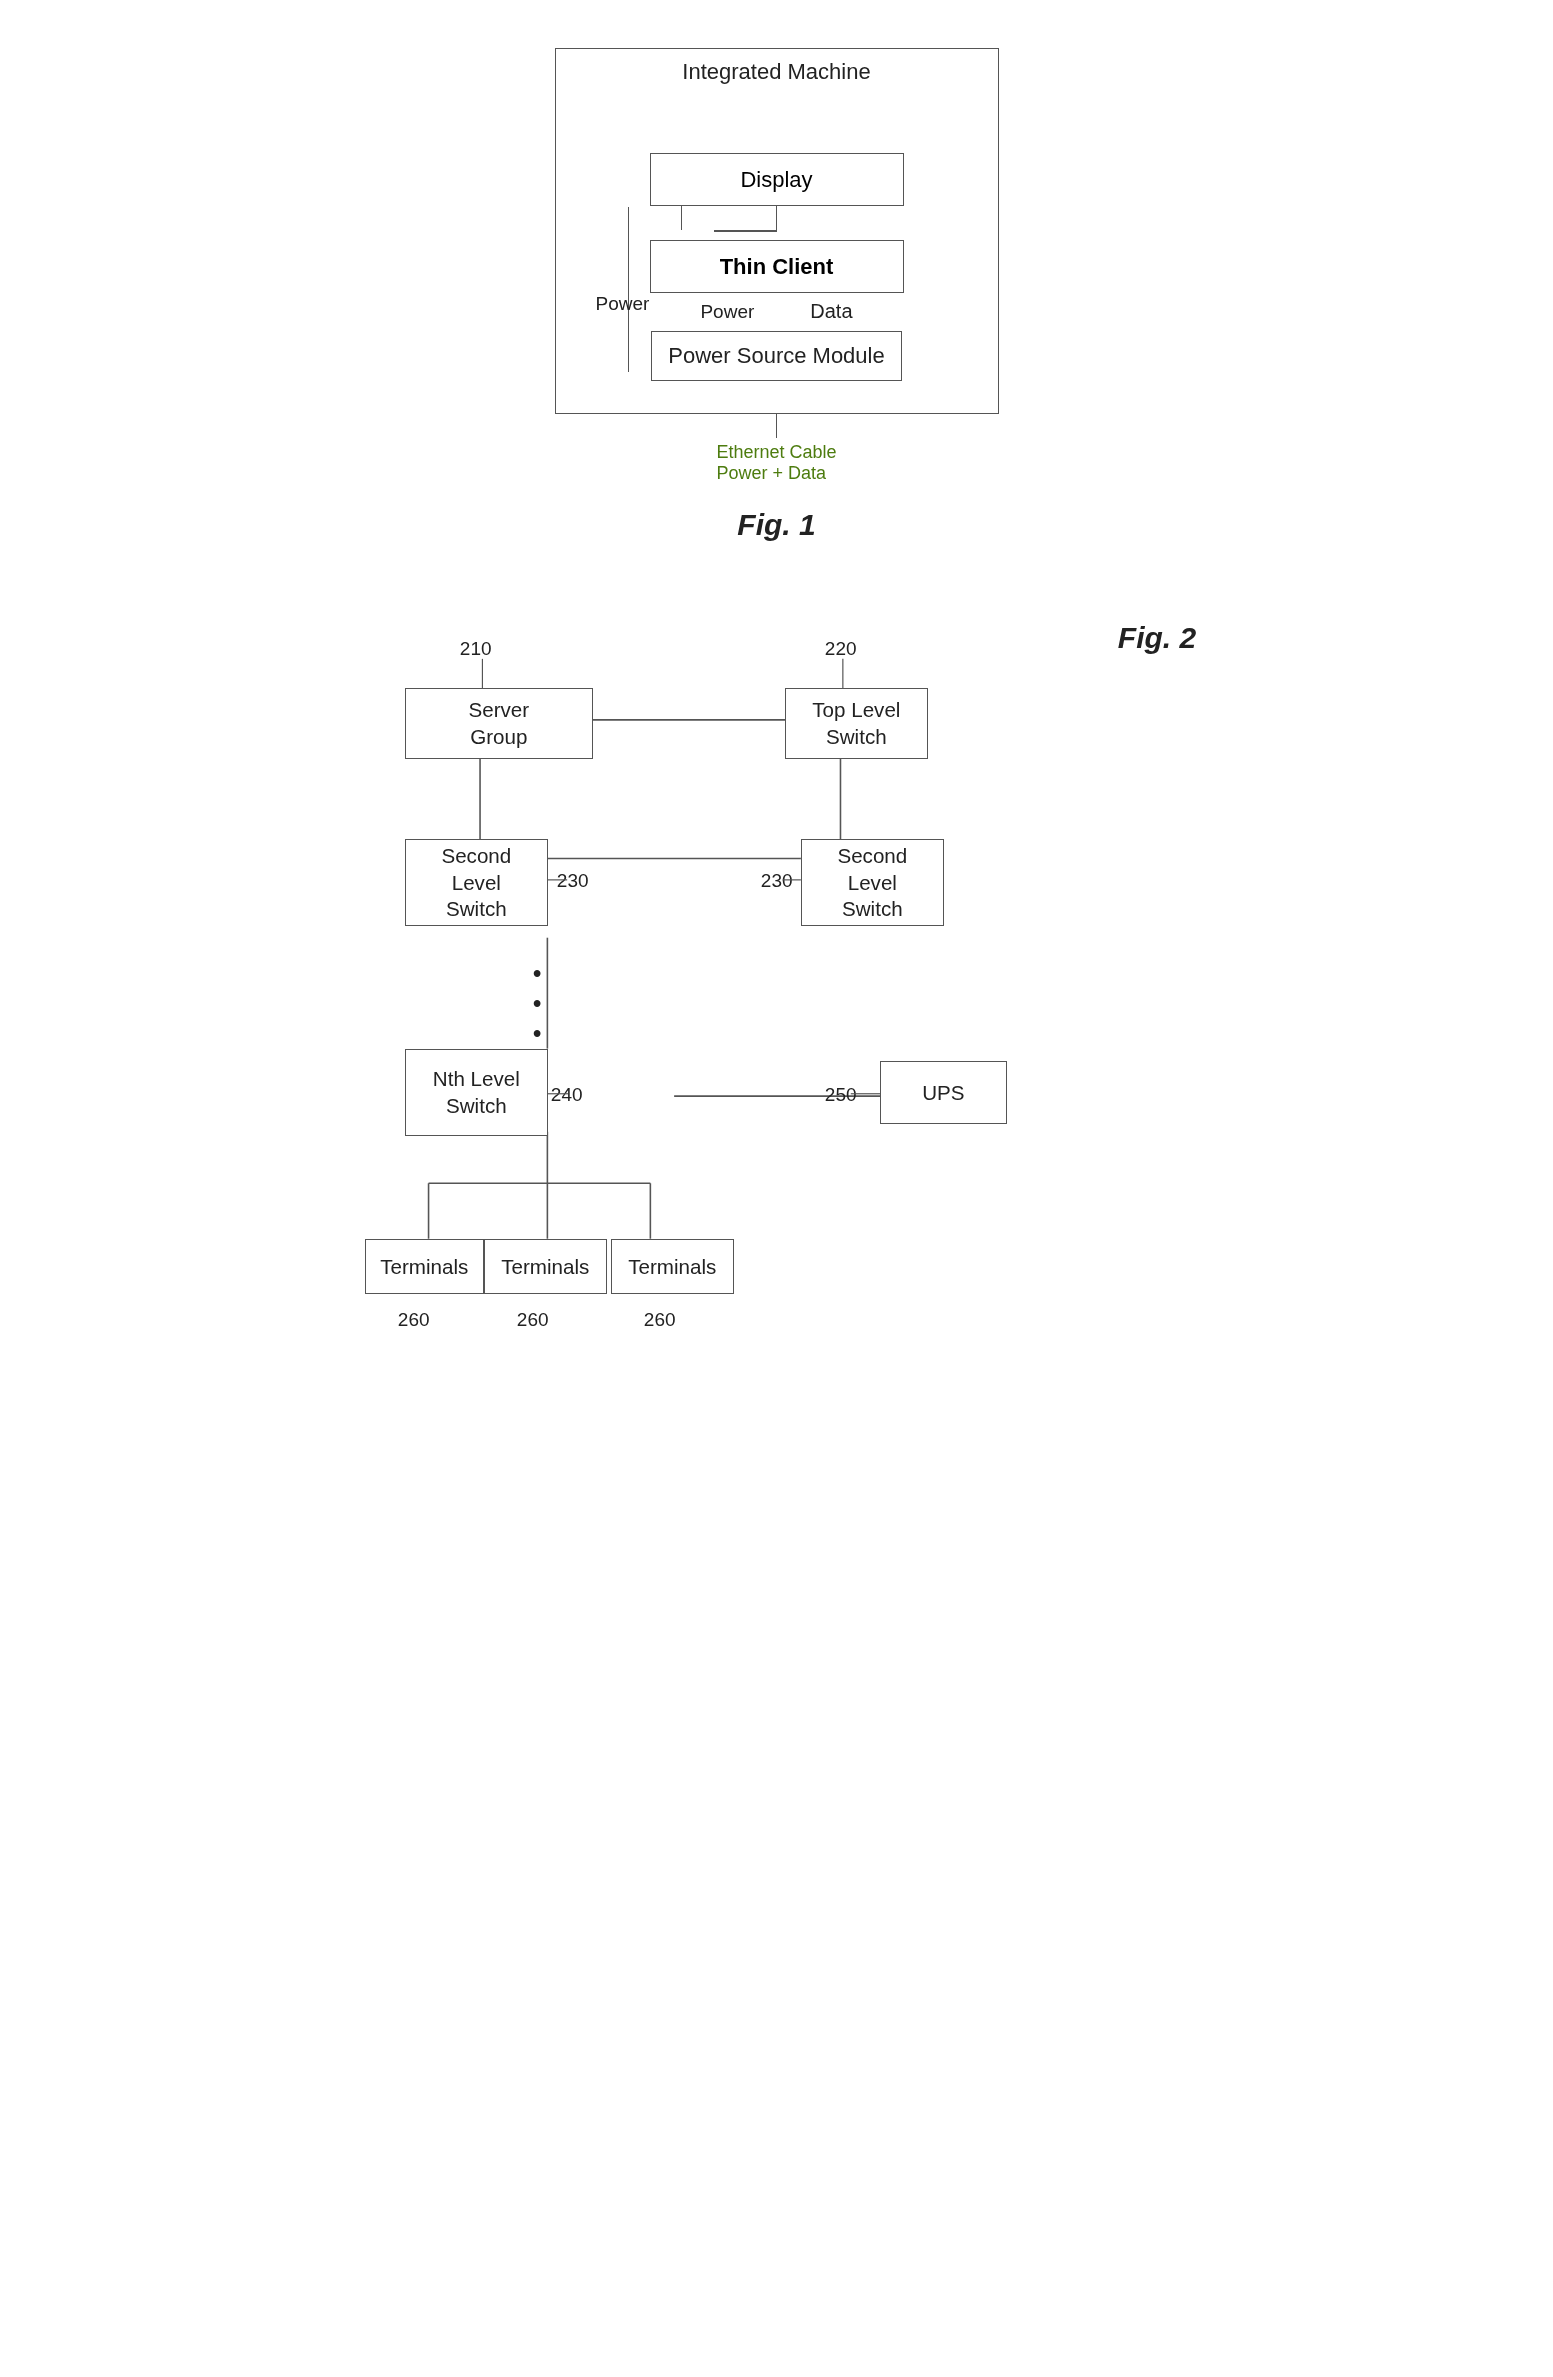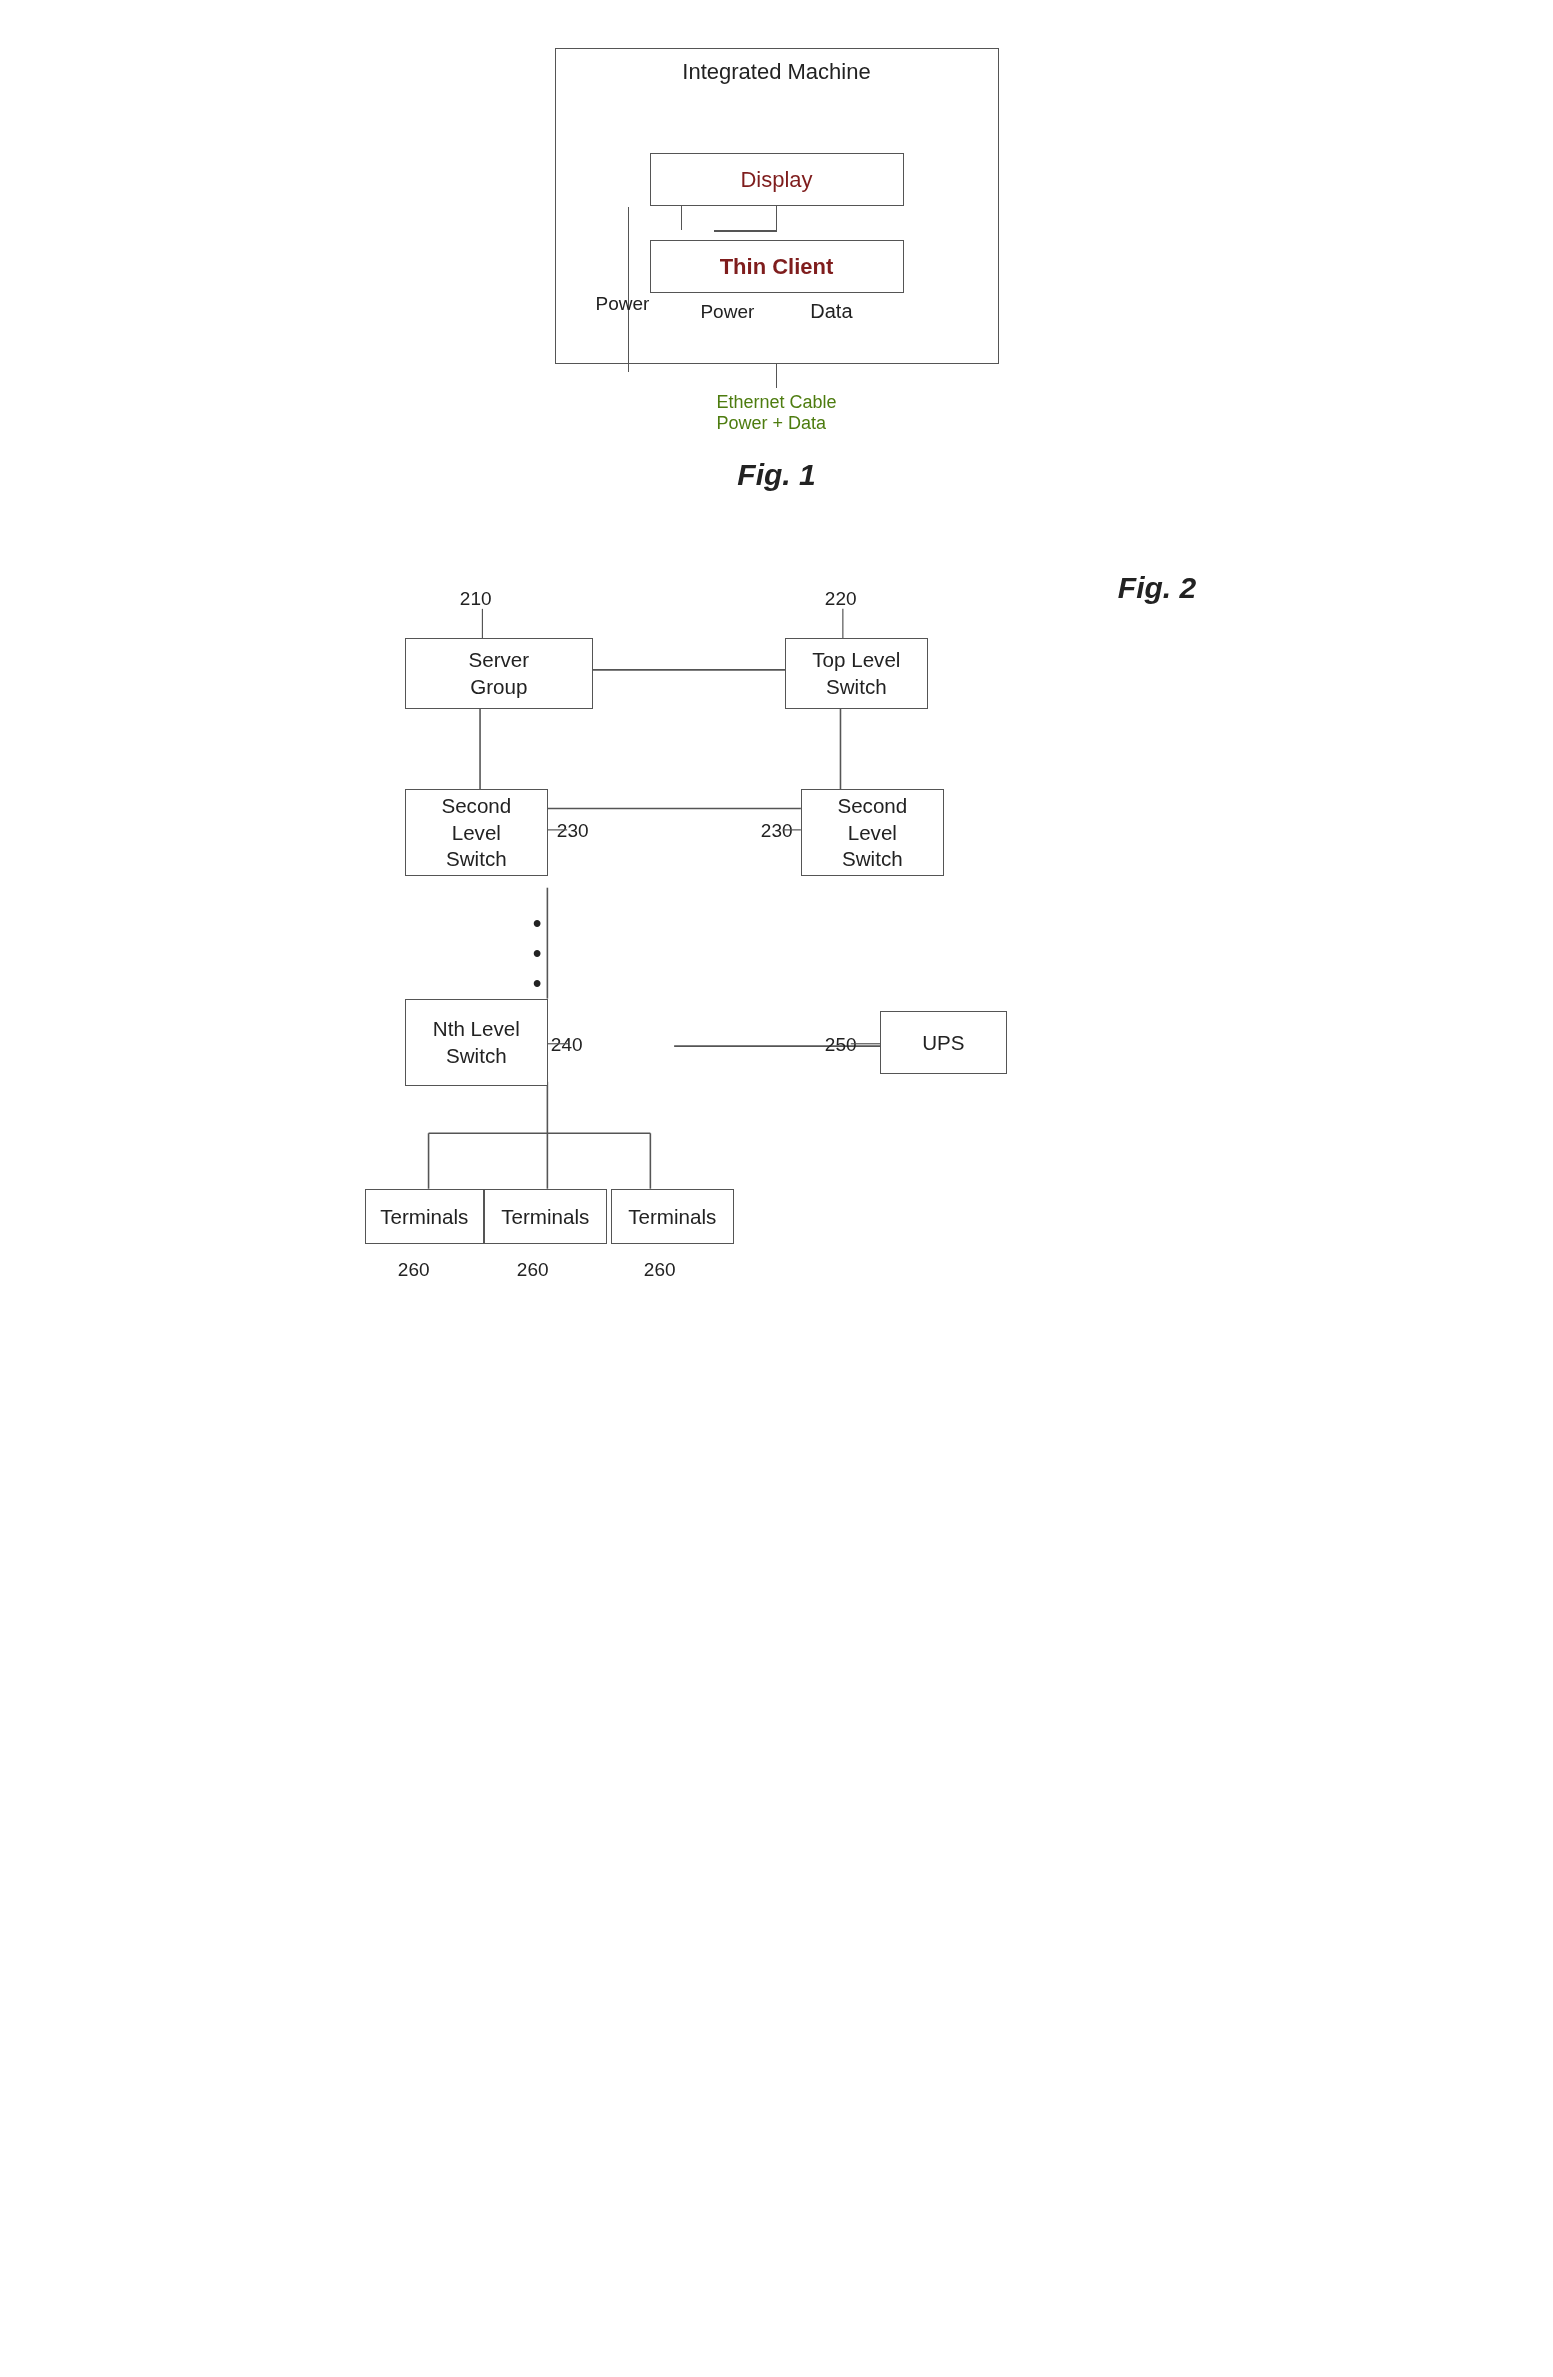--- a/index.html
+++ b/index.html
@@ -41,21 +41,21 @@
       font-size: 22px;
       white-space: nowrap;
       color: #222;
     }
 
     .inner-box {
       border: 1.6px solid #555;
       padding: 12.7px 24px;
       text-align: center;
       font-size: 22px;
-      color: #7f1d1d;
+      color: #000000;
       width: 254px;
       margin-top: 8px;
     }
 
     .display-box { margin-top: 40px; }
 
     .power-source-box {
       border: 1.6px solid #555;
       padding: 11px 16px;
       font-size: 22px;
@@ -193,20 +193,25 @@
           <span>Thin Client</span>
         </div>
       </div>
 
       <div style="display:flex; flex-direction:row; align-items:flex-end; width:100%; margin-top:6.3px; gap:0; justify-content:center; position:relative;">
         <span class="label-power-left" style="position:absolute; left:8px; bottom:8px;">Power</span>
         <span class="label-power-mid" style="margin-right:8px;">Power</span>
         <span class="label-data-right">Data</span>
       </div>
 
+      <div style="position:relative; width:100%; display:flex; justify-content:center; margin-top:0;">
+        <div class="power-source-box">
+          <span>Power Source Module</span>
+        </div>
+      </div>
     </div>
   </div>
 
   <div class="connector-lines">
     <div class="line-v" style="height:24px;"></div>
     <div class="ethernet-label">
       <div>Ethernet Cable</div>
       <div>Power + Data</div>
     </div>
   </div>

